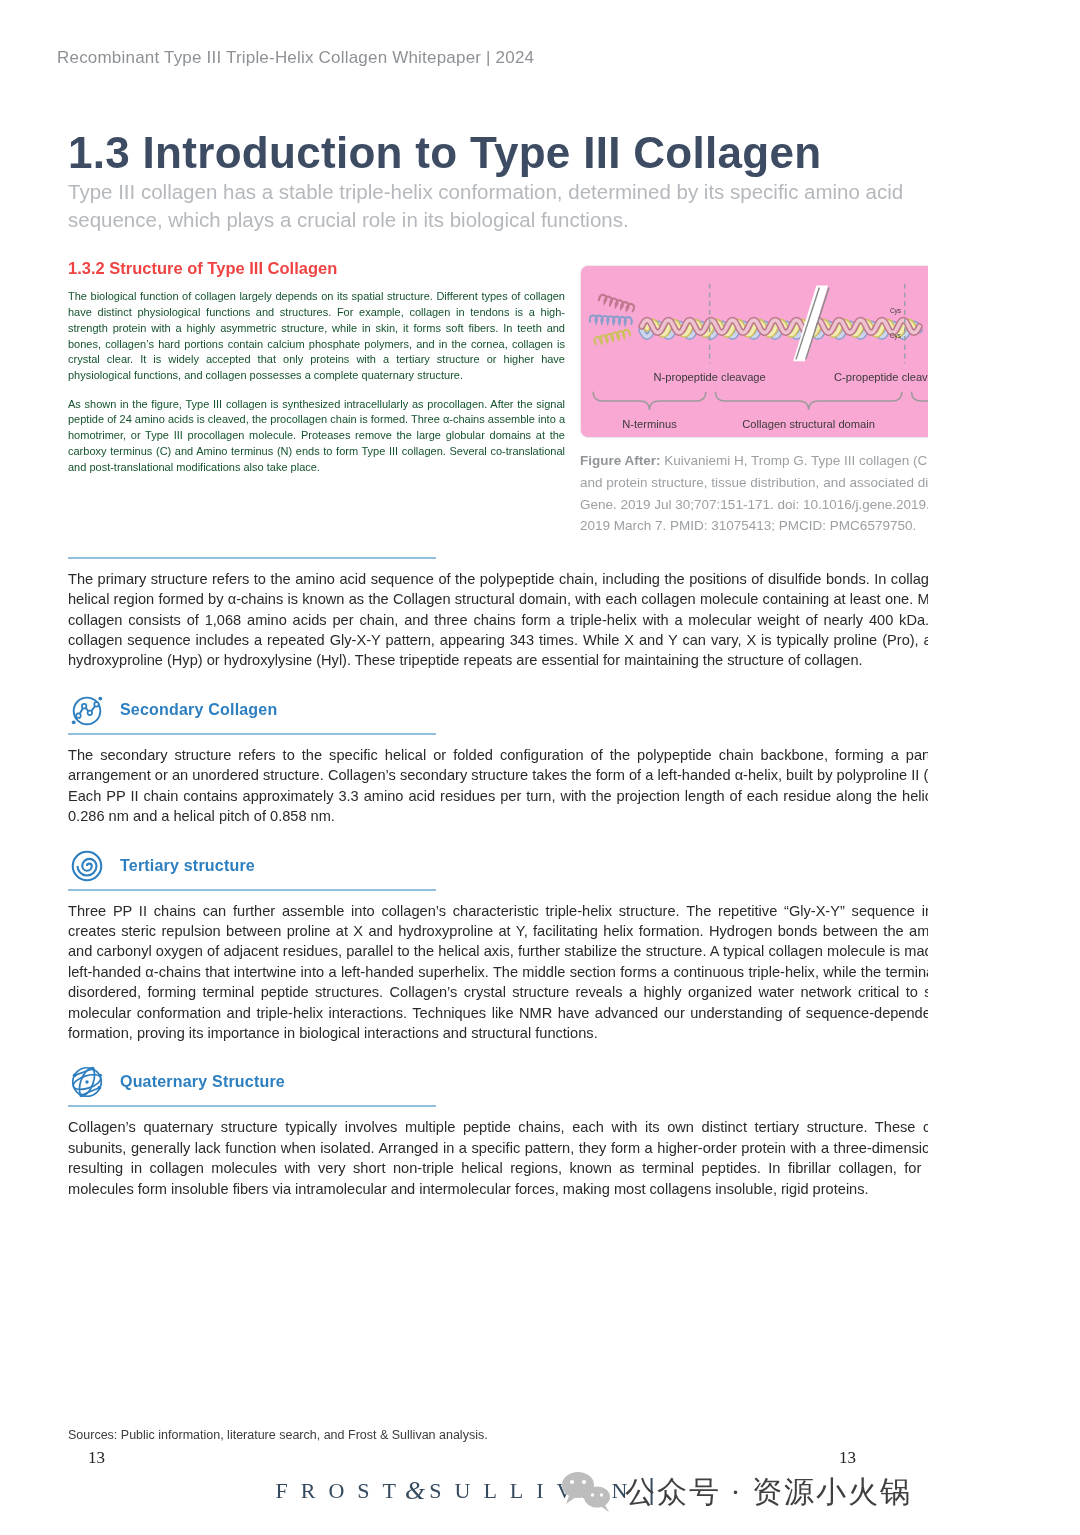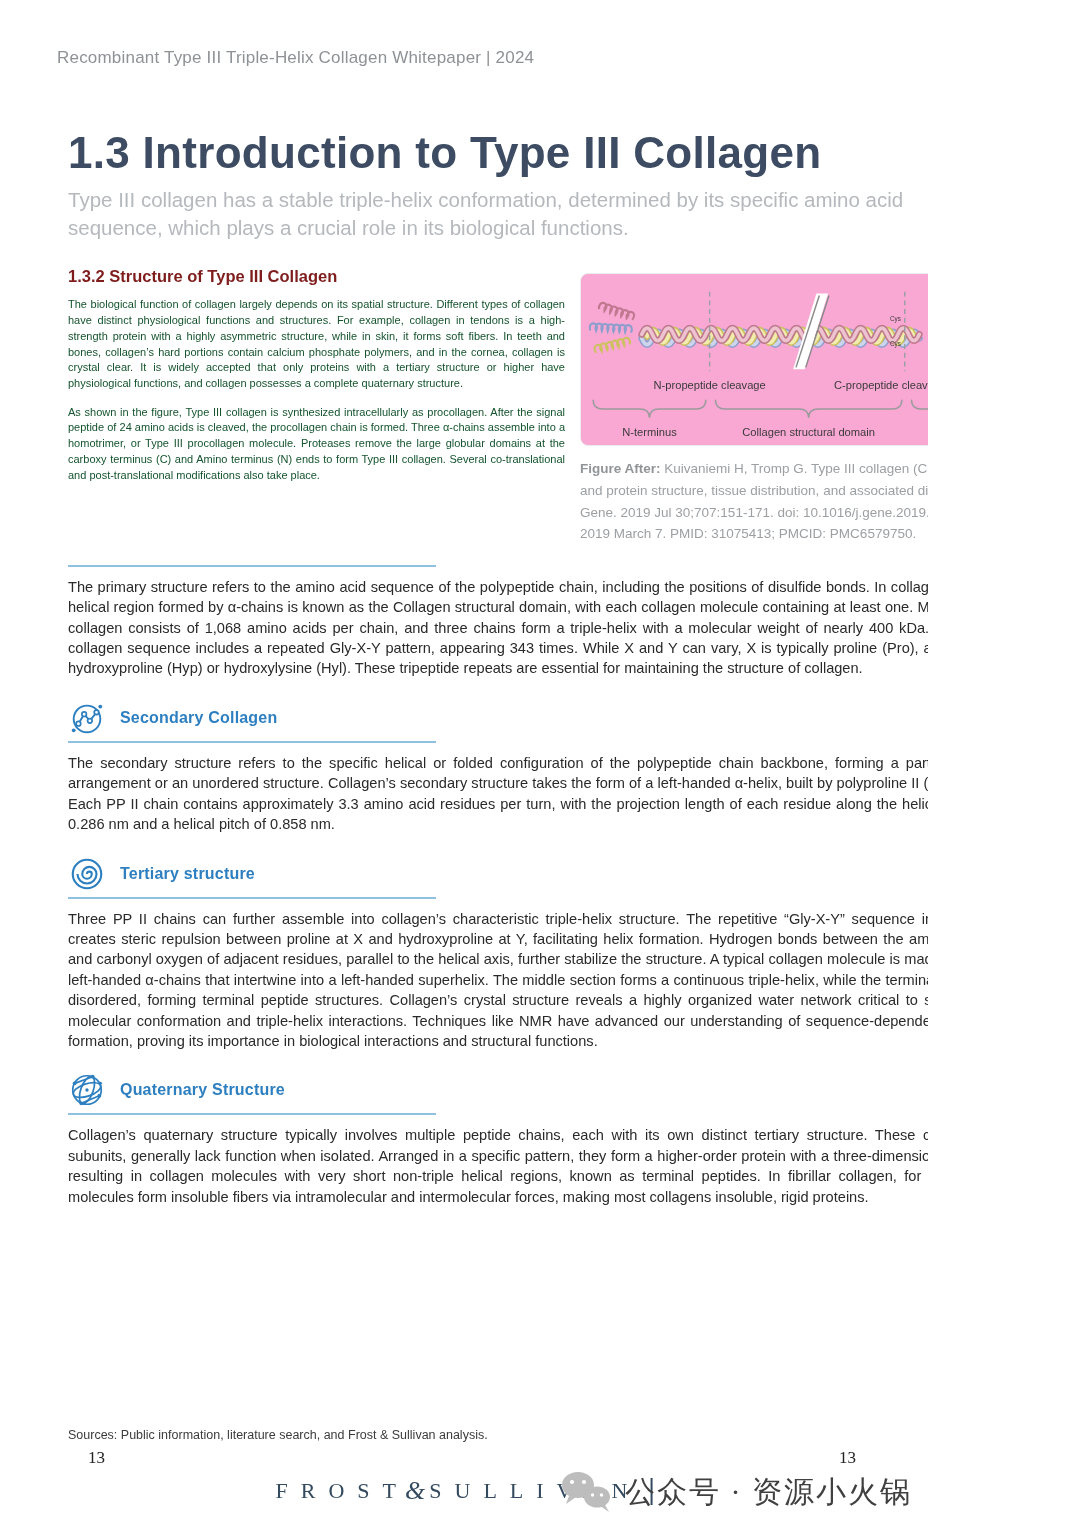--- a/index.html
+++ b/index.html
@@ -6,25 +6,25 @@
   html,body { background:#ffffff; }
   .page {
     position:relative; width:928px; height:1535px; background:#ffffff;
     font-family:"Liberation Sans", sans-serif; color:#272727; overflow:hidden;
   }
   .header {
     position:absolute; top:48px; left:57px; font-size:17px; color:#8e9296; letter-spacing:0.2px;
   }
   .content { position:absolute; top:128px; left:68px; width:947px; }
   .title { font-size:44px; font-weight:bold; color:#3d4c63; letter-spacing:0.3px; }
-  .subtitle { margin-top:8px; font-size:20.5px; line-height:1.35; color:#b5b8bc; max-width:912px; }
+  .subtitle { margin-top:0; font-size:20.5px; line-height:1.35; color:#b5b8bc; max-width:912px; }
   .columns { margin-top:26px; display:flex; gap:15px; }
   .col-left { width:497px; }
   .col-right { width:435px; }
-  .col-left h2 { font-size:16.5px; font-weight:bold; color:#7f1d1d; margin-bottom:11px; }
+  .col-left h2 { font-size:16.5px; font-weight:bold; color:#ef4444; margin-bottom:11px; }
   .col-left p { font-size:11px; line-height:1.43; text-align:justify; color:#14532d; margin-bottom:13px; }
   .fig-title { font-size:15.5px; font-weight:bold; color:#1b5798; padding-bottom:7px; border-bottom:1.5px solid #d4d4d4; }
   .figure-panel { margin-top:6px; border:1px solid #ececec; border-radius:8px; padding:6px 2px 0 2px; background:#f9a8d4; }
   .figure-panel svg { display:block; width:428px; height:165px; }
   .figure-panel text { font-family:"Liberation Sans", sans-serif; fill:#3a3a3a; }
   .fig-source { margin-top:12px; font-size:13.5px; line-height:1.6; color:#9da0a3; }
   .fs-label { font-weight:bold; color:#929598; }
   .struct-section { margin-top:20px; }
   .sec-head { display:flex; align-items:center; gap:14px; height:38px; }
   .sec-icon svg { display:block; width:38px; height:38px; }

